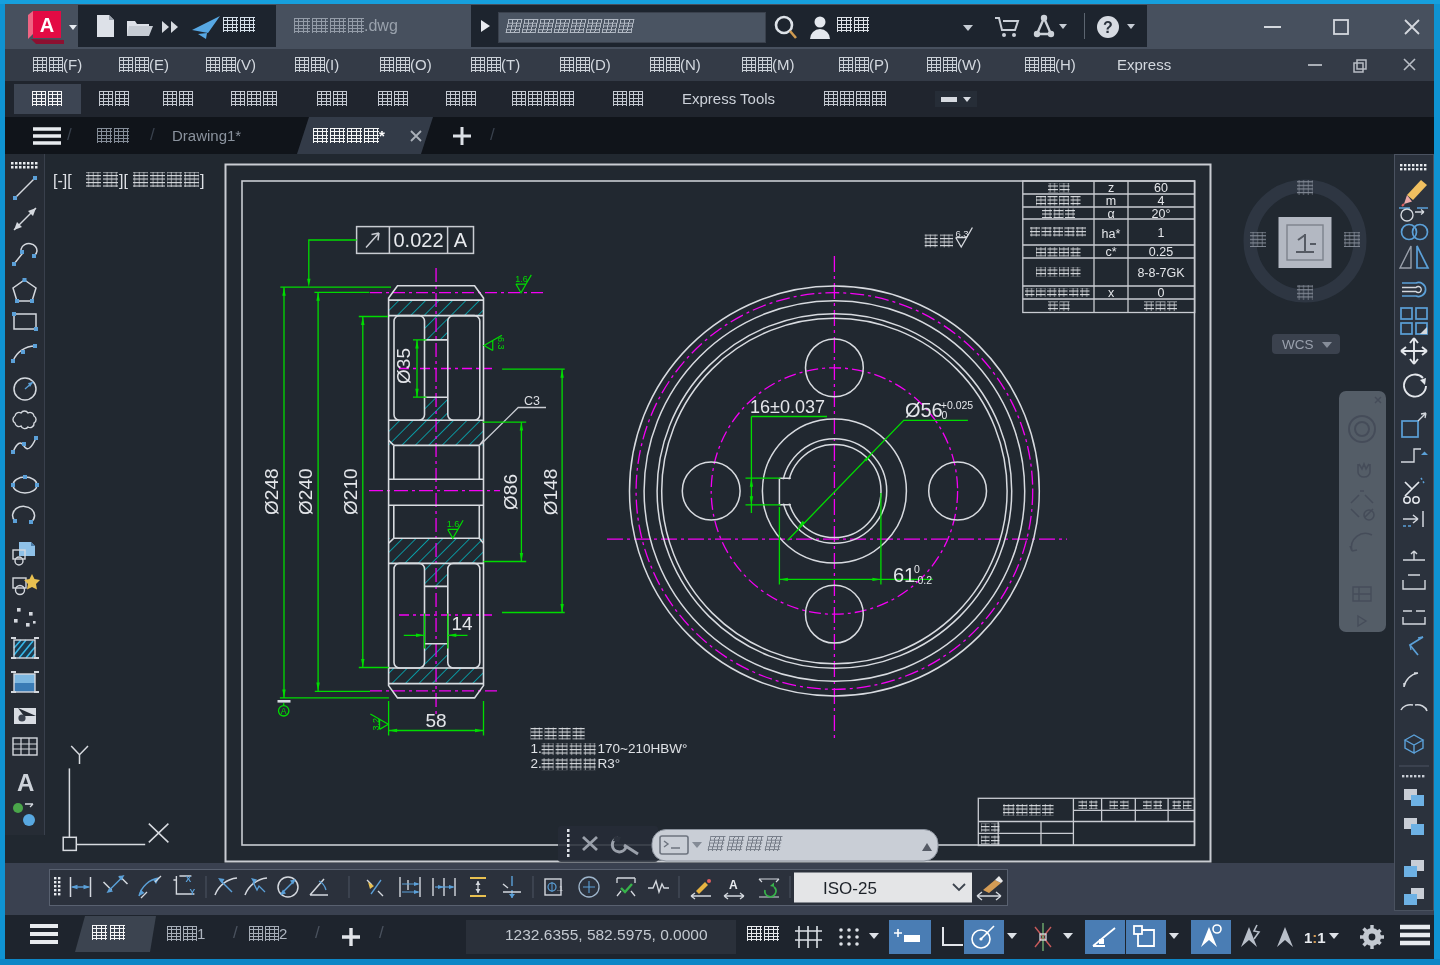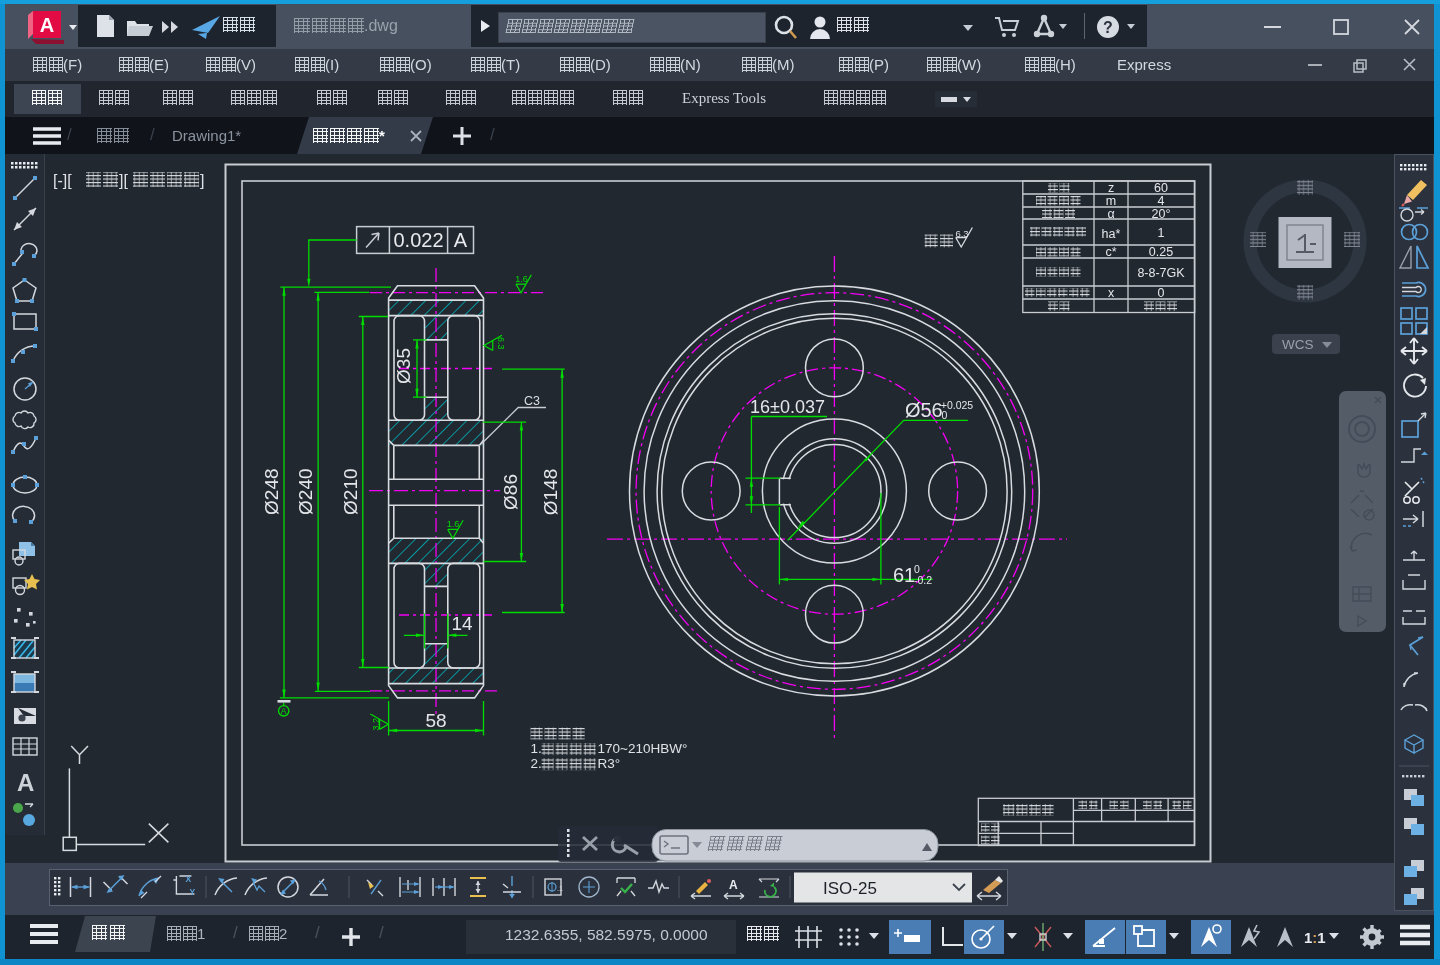--- a/index.html
+++ b/index.html
@@ -18,21 +18,21 @@
 
 #title{left:5px;top:4px;width:1429px;height:45px;background:#47505e;}
 #qat{left:73px;top:1px;width:198px;height:42px;background:#1d242e;}
 #srch{left:466px;top:1px;width:676px;height:42px;background:#1d242e;}
 #srchin{left:27px;top:7px;width:266px;height:29px;background:#4a5462;border:1px solid #3a414d;}
 
 #menu{left:5px;top:49px;width:1429px;height:32px;background:#343b47;color:#d3d8df;font-size:15px;}
 .mi{position:absolute;top:7px;white-space:nowrap;}
 
 #rtabs{left:5px;top:81px;width:1429px;height:36px;background:#20252e;color:#ccd1d9;font-size:15px;}
-.rt{position:absolute;top:9px;white-space:nowrap;font-family:Liberation Serif, serif;}
+.rt{position:absolute;top:9px;white-space:nowrap;}
 
 #ftabs{left:5px;top:117px;width:1429px;height:37px;background:#10141a;color:#8b939e;font-size:15px;}
 
 #canvas{left:5px;top:154px;width:1429px;height:711px;background:#212830;}
 #grayband{left:5px;top:863px;width:1429px;height:53px;background:#3a4150;}
 #lbar{left:5px;top:154px;width:39px;height:681px;background:#262c35;border-right:1px solid #39404c;}
 #rbar{left:1394px;top:154px;width:40px;height:757px;background:#2b323d;border:1px solid #4a5260;box-sizing:border-box;}
 #status{left:5px;top:915px;width:1429px;height:44px;background:#1e242d;}
 #dimbar{left:49px;top:869px;width:959px;height:37px;background:#2b313c;border:1px solid #596170;box-sizing:border-box;}
 #cmdpal{left:558px;top:824px;width:388px;height:40px;}

